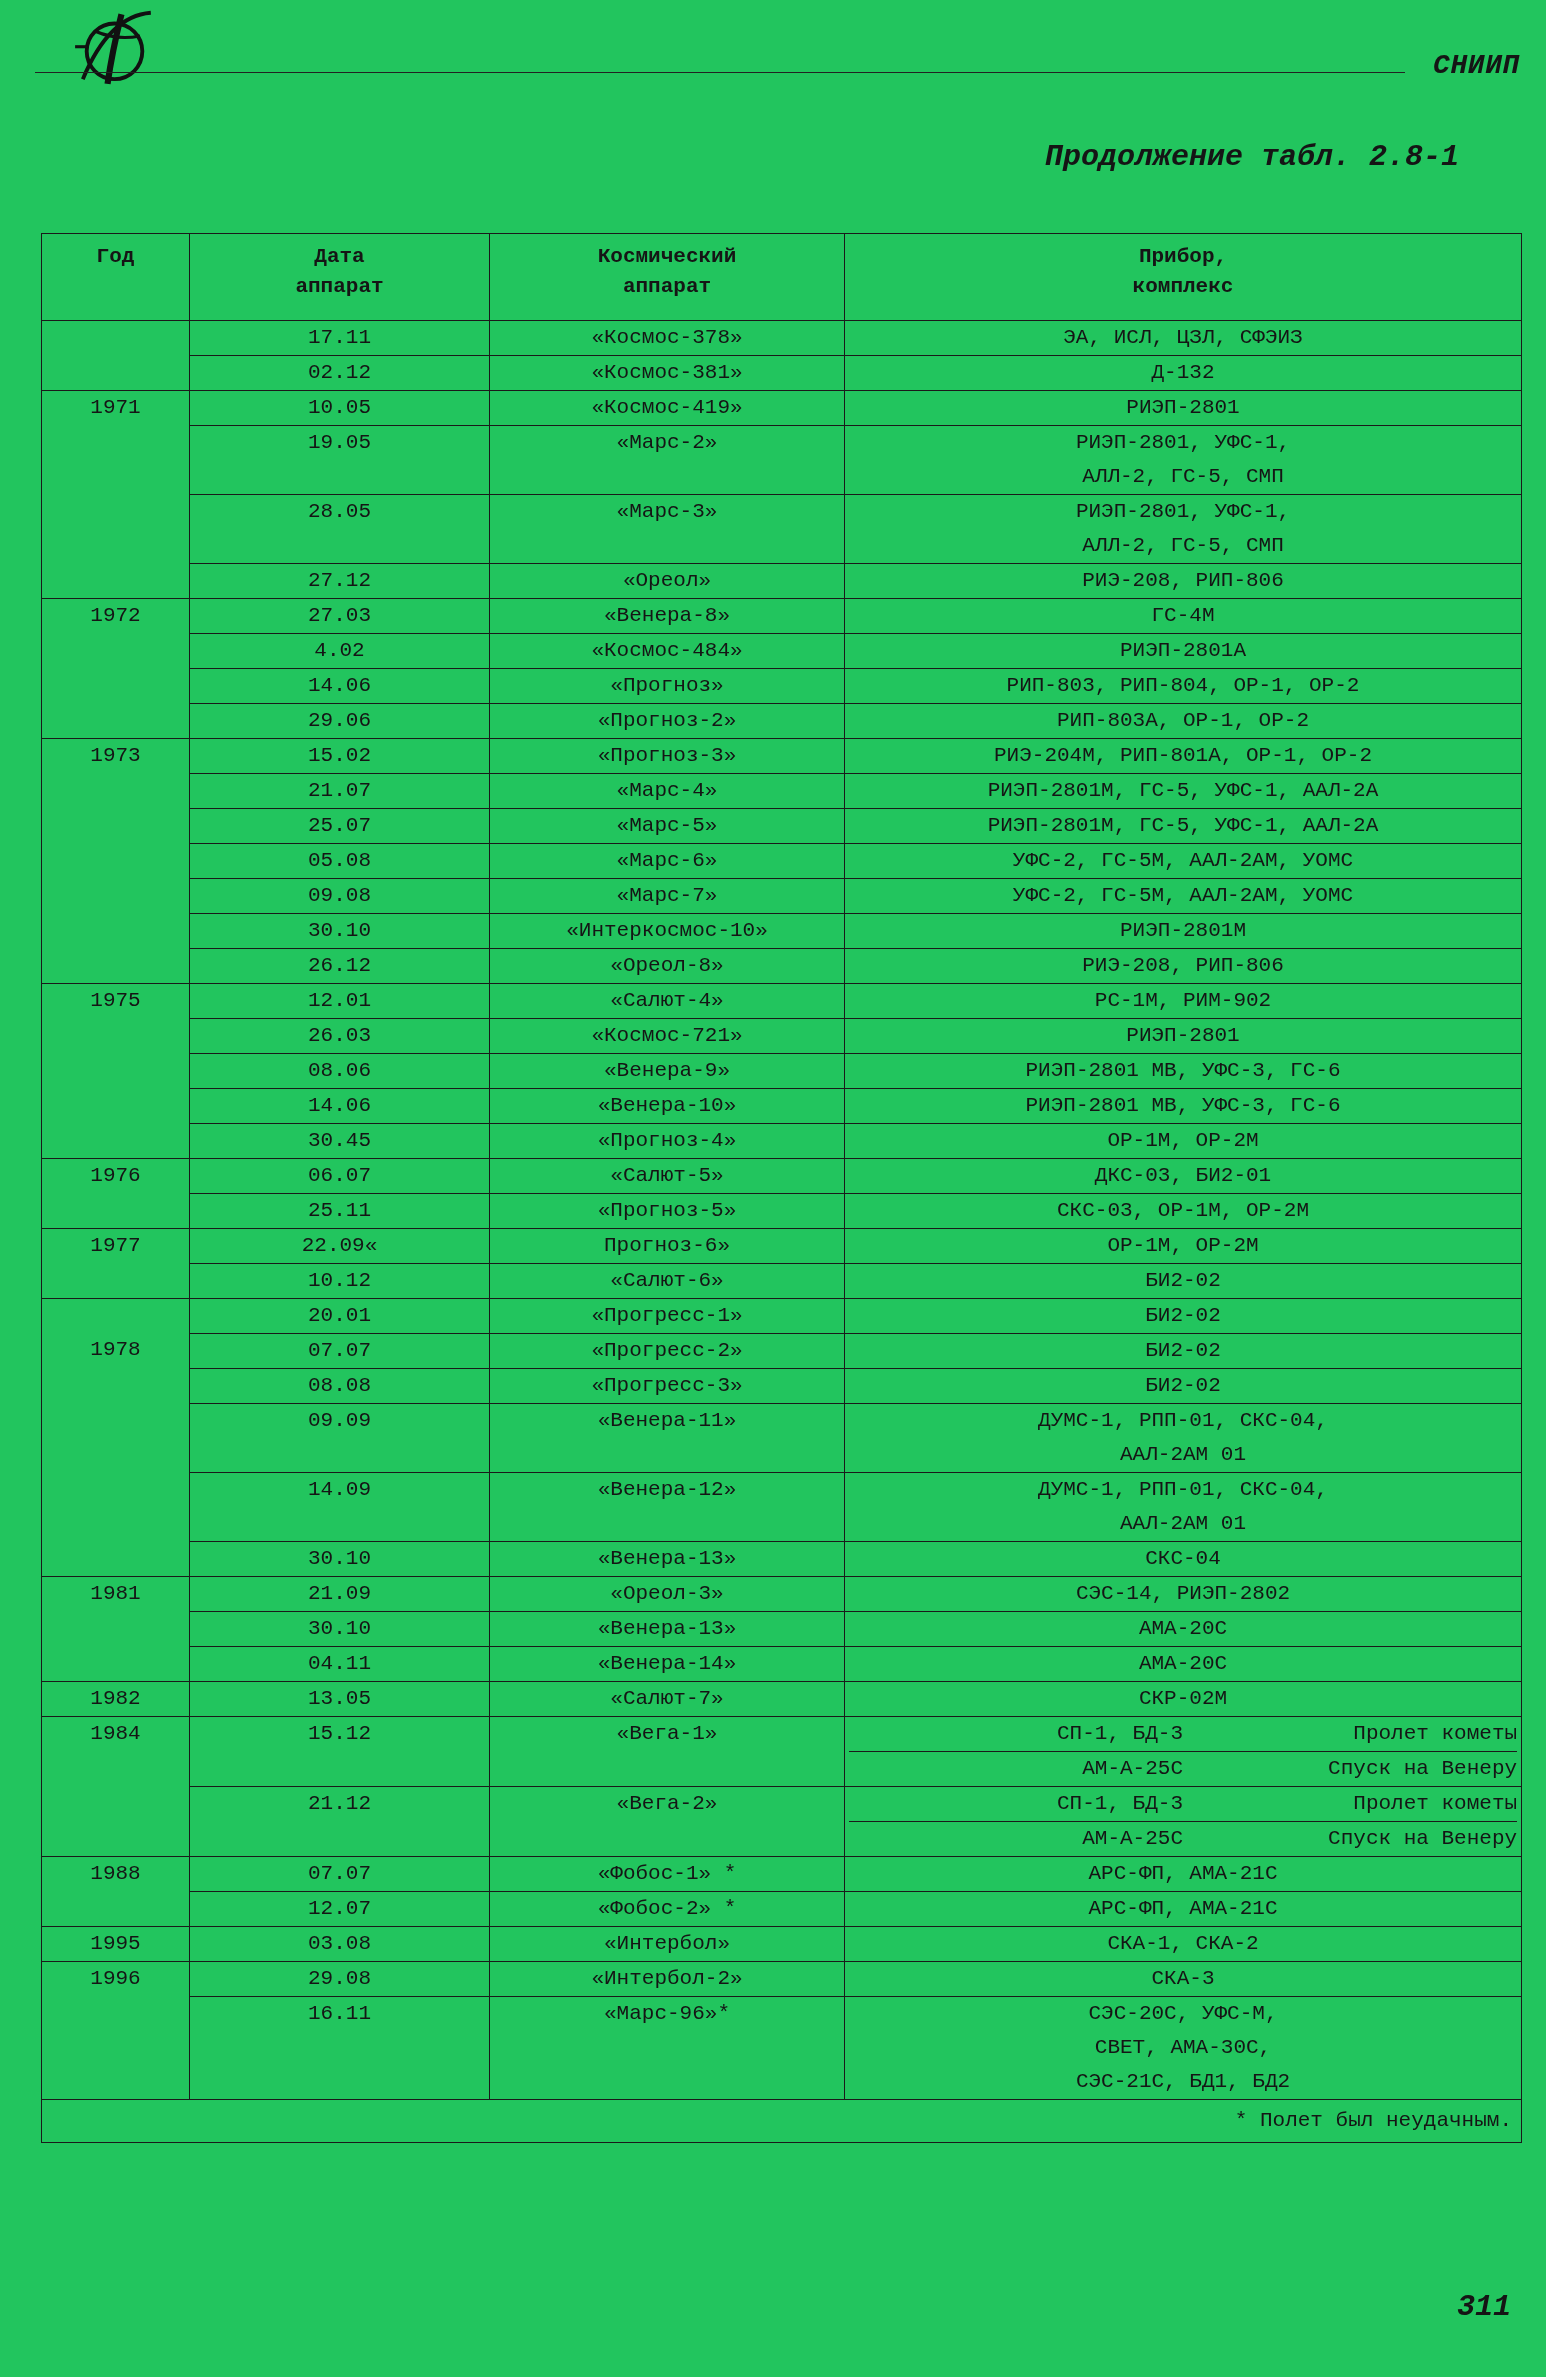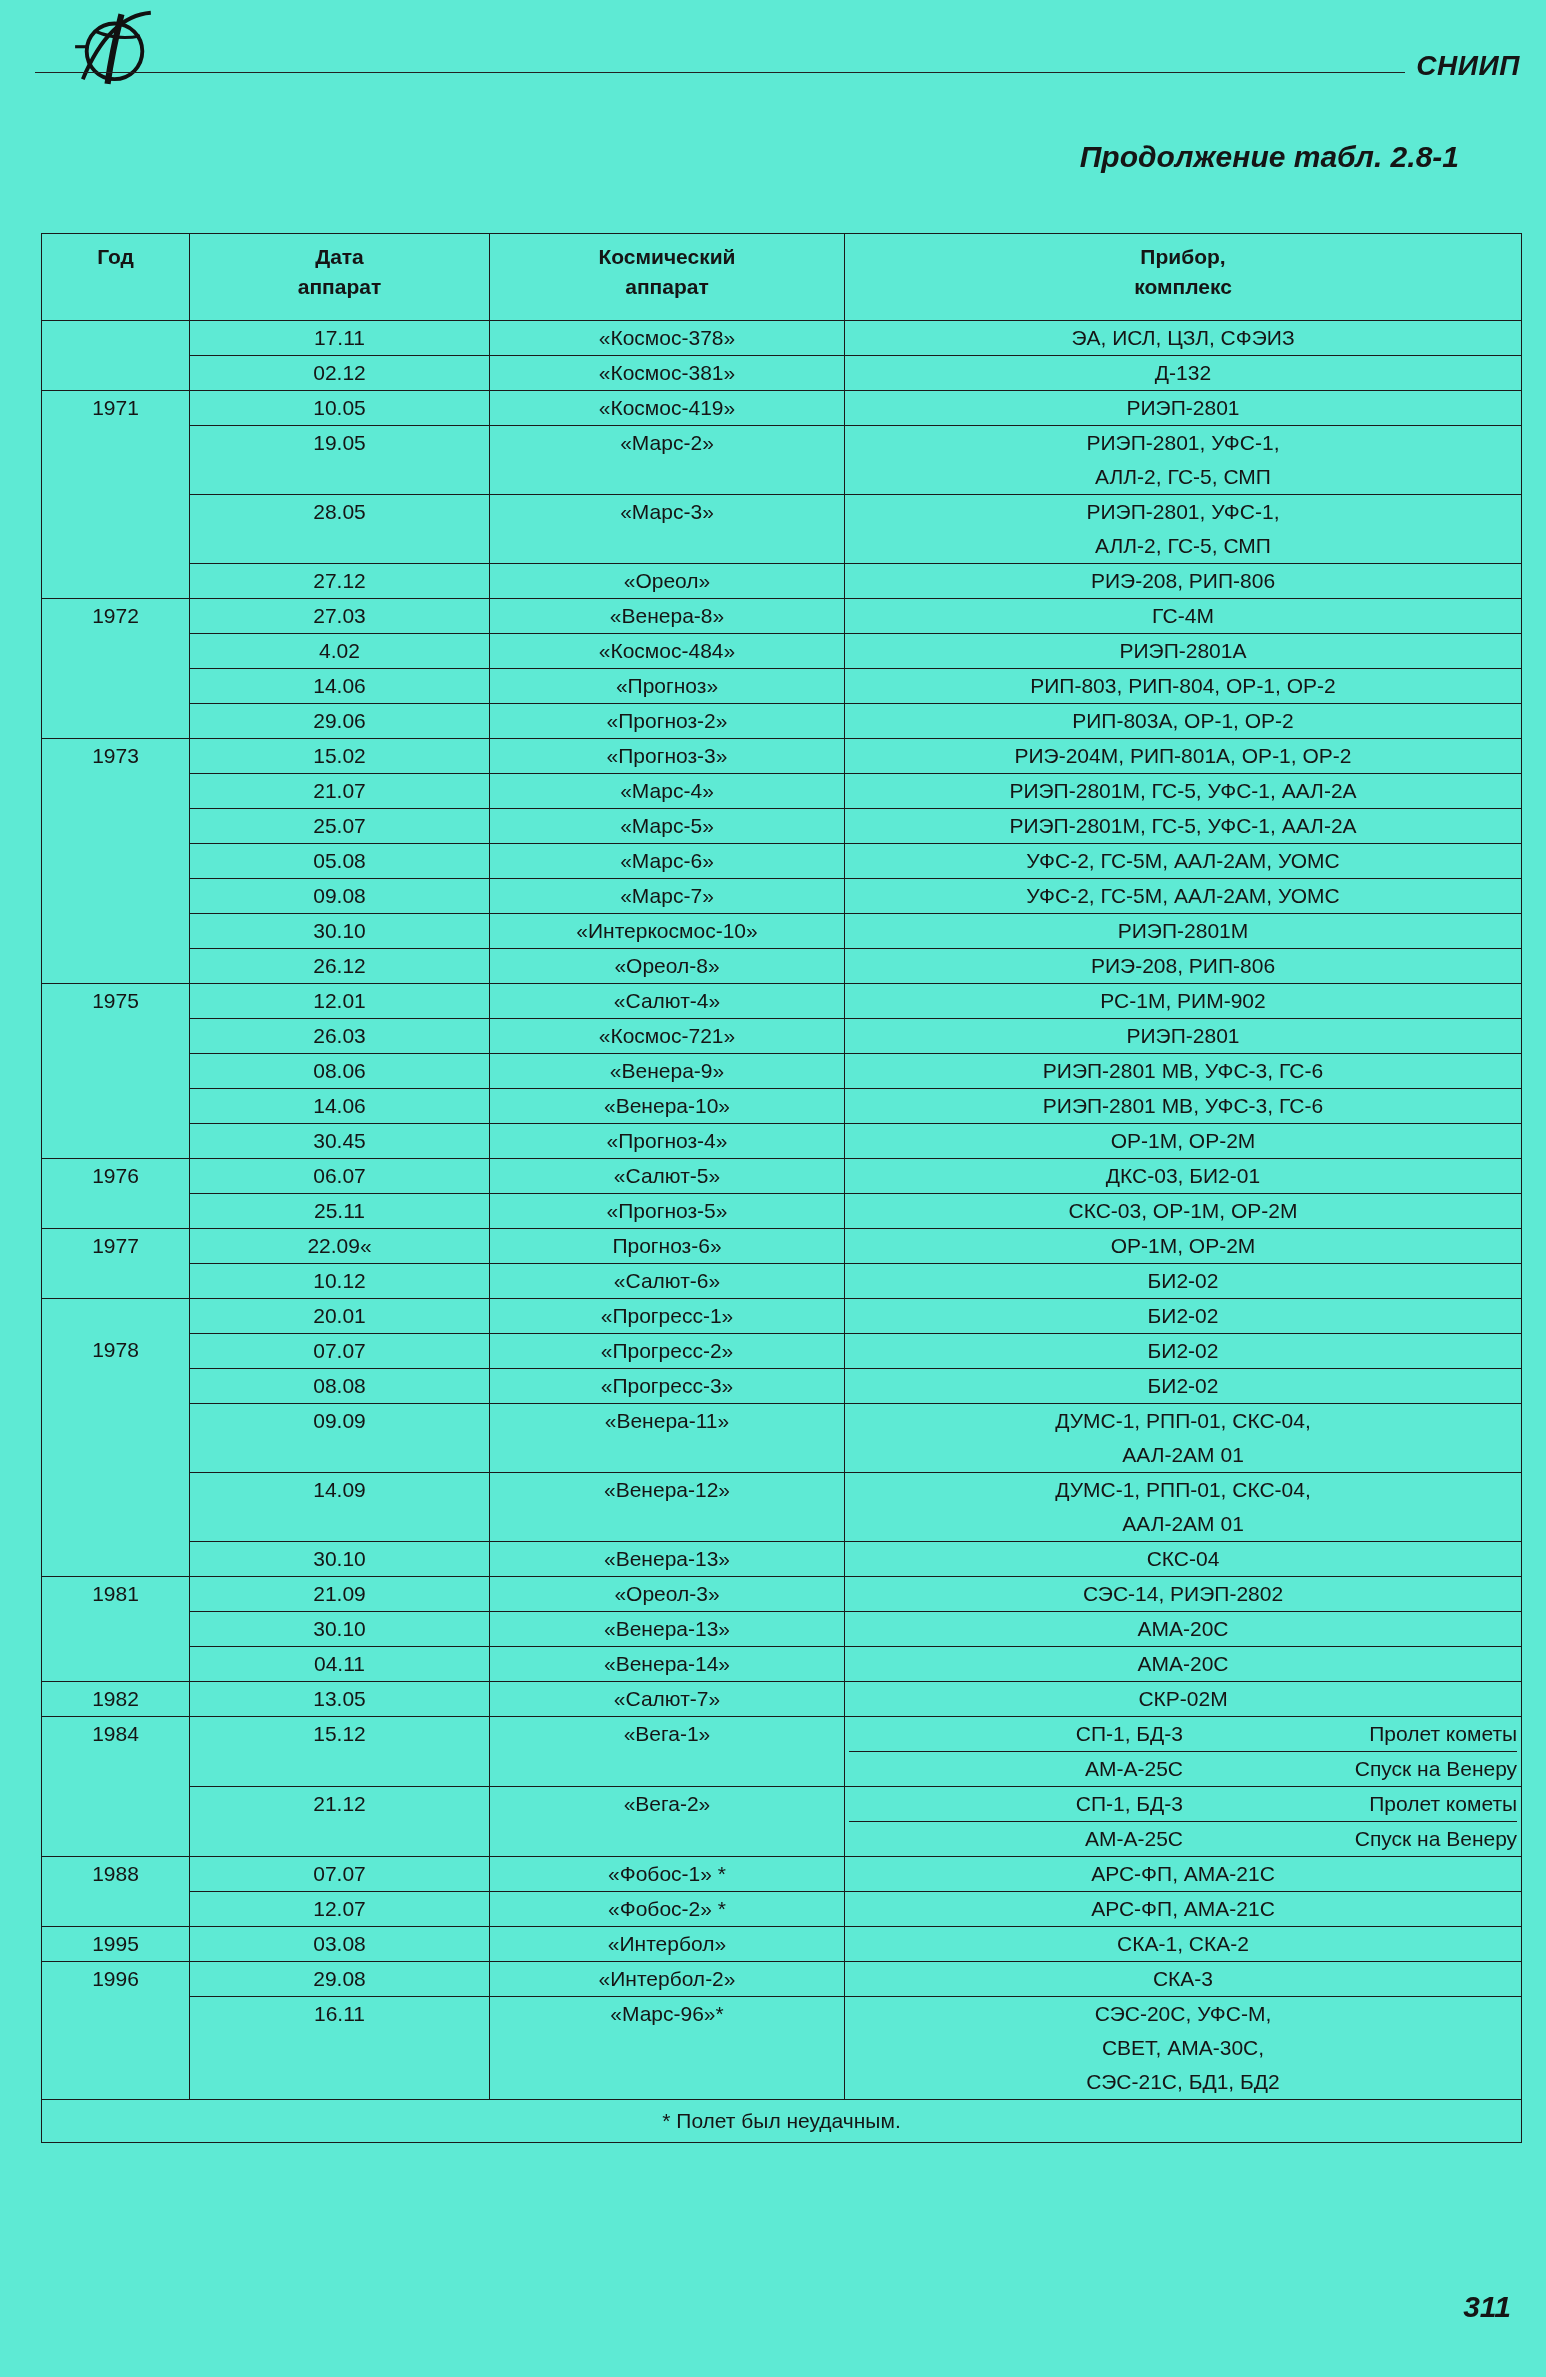--- a/index.html
+++ b/index.html
@@ -2,22 +2,22 @@
 <html style="font-size:10.3px"><head>
 <meta charset="utf-8">
 <style>
   * { box-sizing: border-box; margin: 0; padding: 0; }
   html, body { background: #e8e8e4; }
   .page {
     position: relative;
     width: 1547px;
     height: 2377px;
     margin: 0 auto;
-    background: #5eead4;
-    font-family: Liberation Sans, sans-serif;
+    background: #22c55e;
+    font-family: Liberation Mono, monospace;
     color: #151515;
     overflow: hidden;
   }
   .logo {
     position: absolute;
     left: 72px;
     top: 5.2px;
     width: 85px;
     height: 85px;
   }
@@ -67,21 +67,21 @@
     padding-top: 7.7px;
     padding-bottom: 18px;
     vertical-align: top;
   }
   table.launch td { line-height: 34px; }
   td.year div { padding-top: 0; }
   td.instr .subrow { display: flex; }
   td.instr .subrow span { flex: 1 1 50%; text-align: right; }
   td.instr .subrow-border { border-top: 1.3px solid #1a1a1a; }
   tfoot td.footnote {
-    text-align: center;
+    text-align: right;
     padding: 5.2px 9px;
     line-height: 32px;
     font-size: 21px;
   }
   .page-number {
     position: absolute;
     right: 36px;
     bottom: 53px;
     font-size: 30px;
     font-style: italic;

